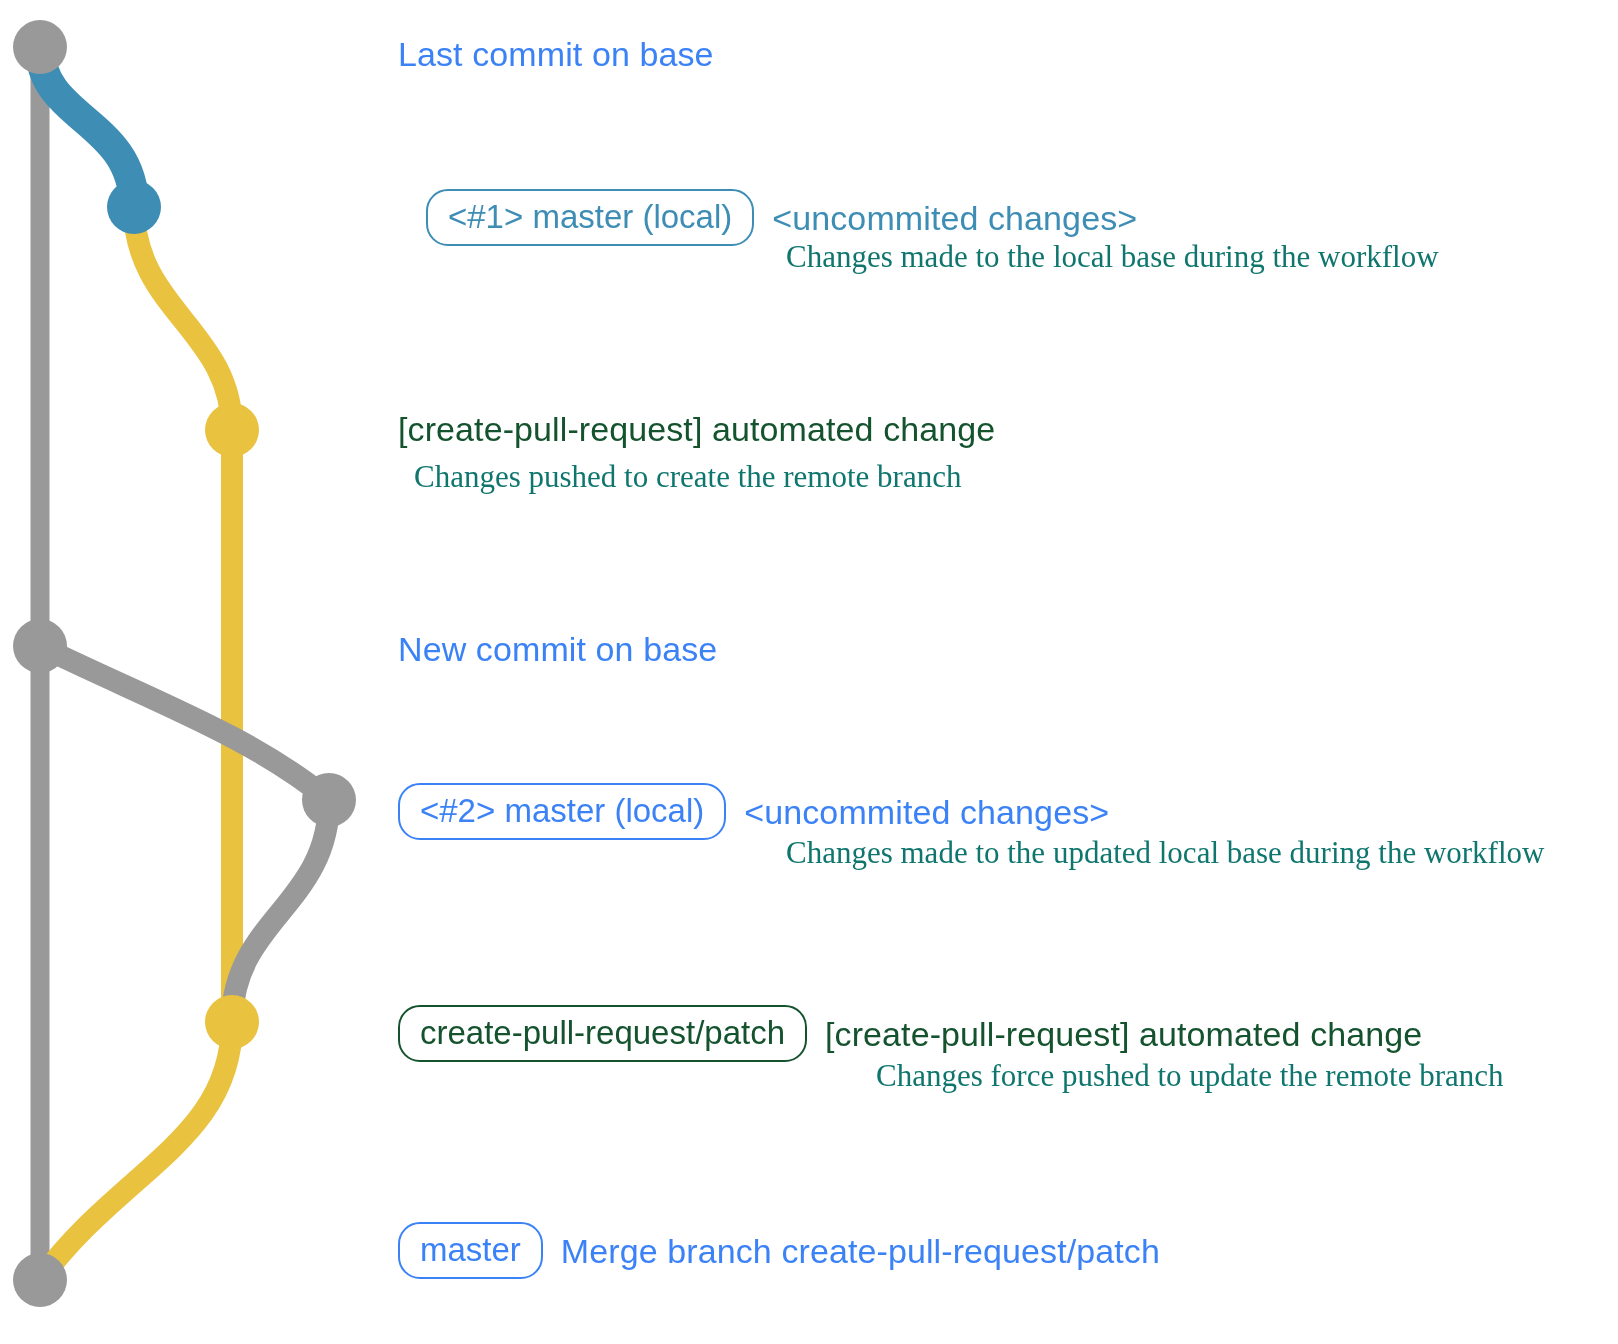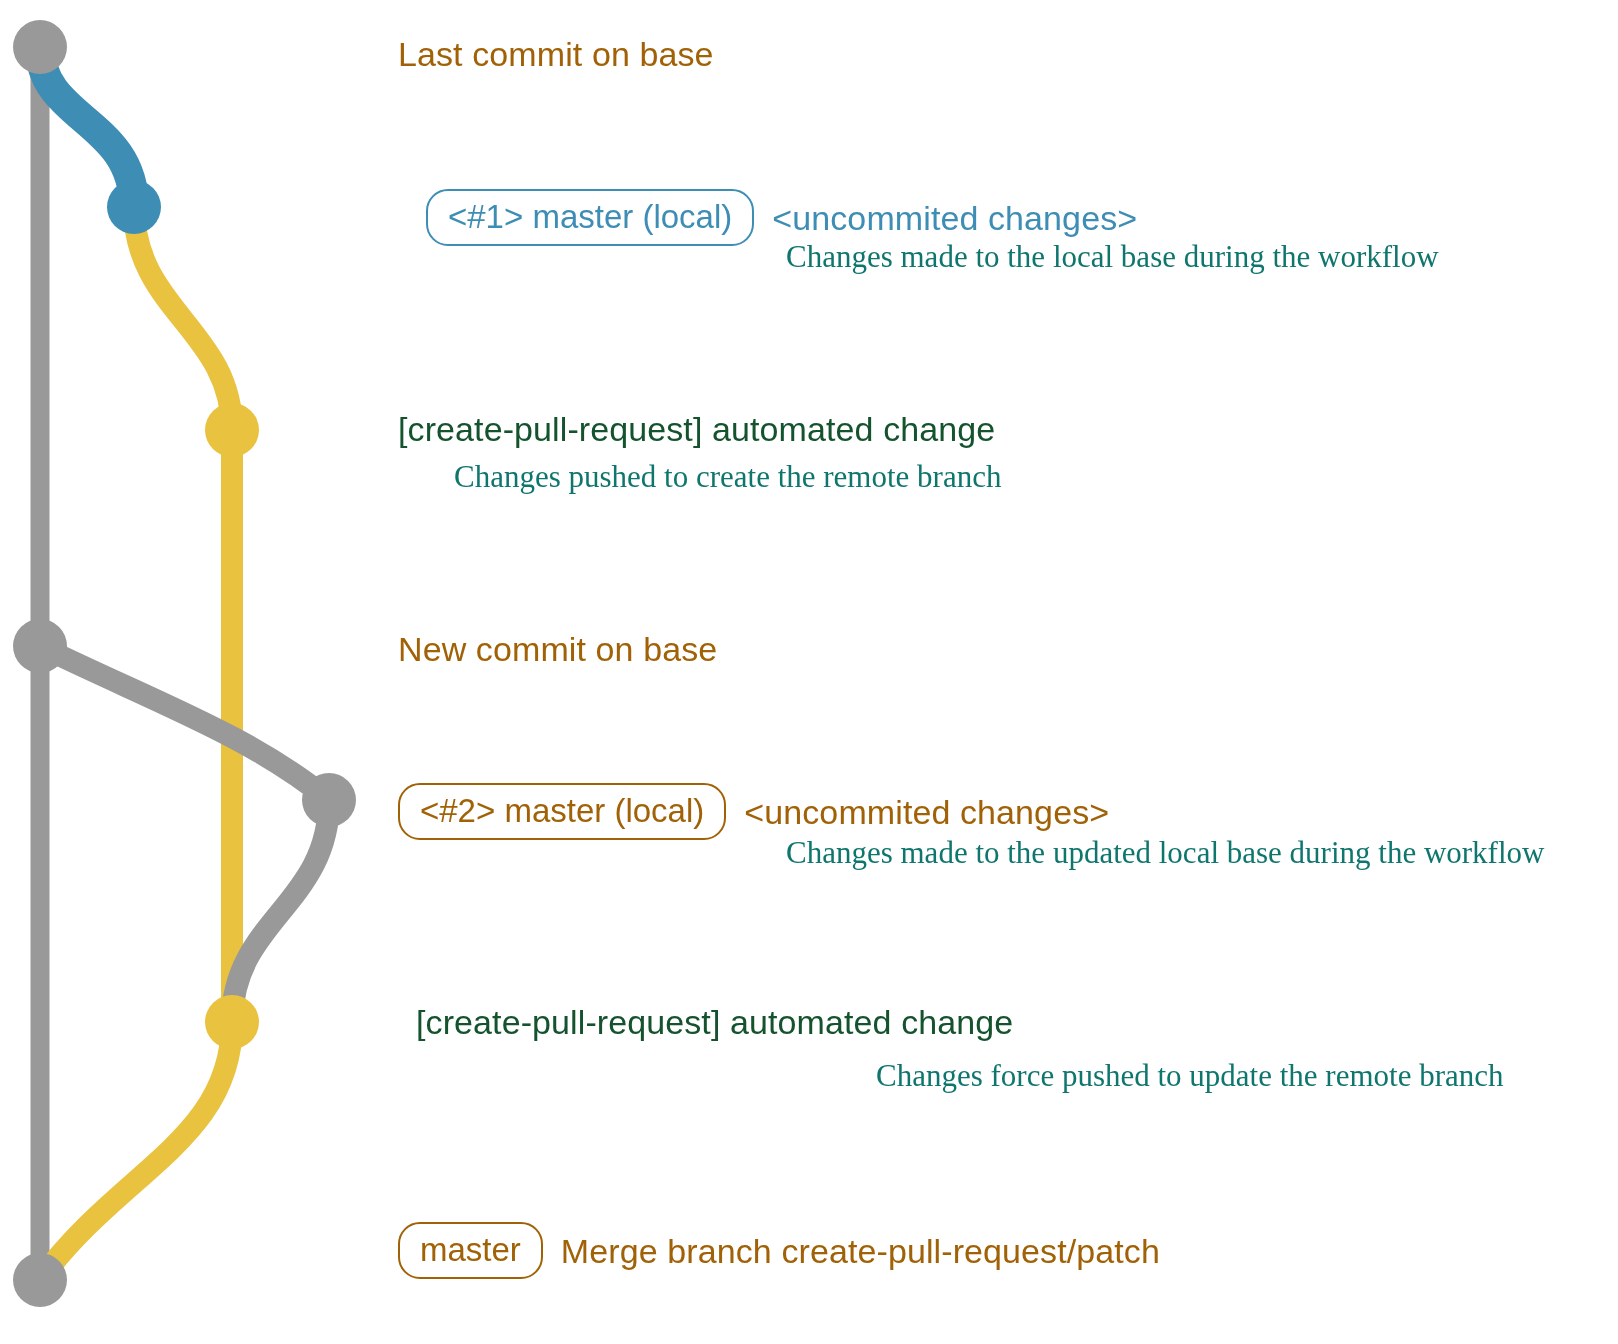--- a/index.html
+++ b/index.html
@@ -46,21 +46,21 @@
   }
   .badge-gap { width: 18px; height: 1px; }
   .desc {
     position: absolute;
     font-family: "Liberation Serif", serif;
     font-size: 31px;
     color: #0f766e;
     white-space: nowrap;
     line-height: 1;
   }
-  .c-gray  { color: #a16207; }
+  .c-gray  { color: #3b82f6; }
   .c-blue  { color: #3d8db4; }
   .c-yellow{ color: #14532d; }
 </style>
 </head>
 <body>
 
 <div id="canvas">
 
   <svg id="graph-svg" viewBox="0 0 1618 1344" xmlns="http://www.w3.org/2000/svg">
 
@@ -94,34 +94,35 @@
   <div class="row" style="left:398px; top:189px;padding-left:28px;">
     <span class="badge c-blue">&lt;#1&gt; master (local)</span>
     <span class="badge-gap"></span>
     <span class="commit-title c-blue">&lt;uncommited changes&gt;</span>
   </div>
   <div class="desc" style="left:786px; top:241px;">Changes made to the local base during the workflow</div>
 
   <div class="row" style="left:398px; top:412px;">
     <span class="commit-title c-yellow">[create-pull-request] automated change</span>
   </div>
-  <div class="desc" style="left:414px; top:461px;margin-left:40px;">Changes pushed to create the remote branch</div>
+  <div class="desc" style="left:414px; top:461px;">Changes pushed to create the remote branch</div>
 
   <div class="row" style="left:398px; top:632px;">
     <span class="commit-title c-gray">New commit on base</span>
   </div>
 
   <div class="row" style="left:398px; top:783px;">
     <span class="badge c-gray">&lt;#2&gt; master (local)</span>
     <span class="badge-gap"></span>
     <span class="commit-title c-gray">&lt;uncommited changes&gt;</span>
   </div>
   <div class="desc" style="left:786px; top:837px;">Changes made to the updated local base during the workflow</div>
 
   <div class="row" style="left:398px; top:1005px;">
+    <span class="badge c-yellow">create-pull-request/patch</span>
     <span class="badge-gap"></span>
     <span class="commit-title c-yellow">[create-pull-request] automated change</span>
   </div>
   <div class="desc" style="left:876px; top:1060px;">Changes force pushed to update the remote branch</div>
 
   <div class="row" style="left:398px; top:1222px;justify-content:space-between;">
     <span class="badge c-gray">master</span>
     <span class="badge-gap"></span>
     <span class="commit-title c-gray">Merge branch create-pull-request/patch</span>
   </div>

